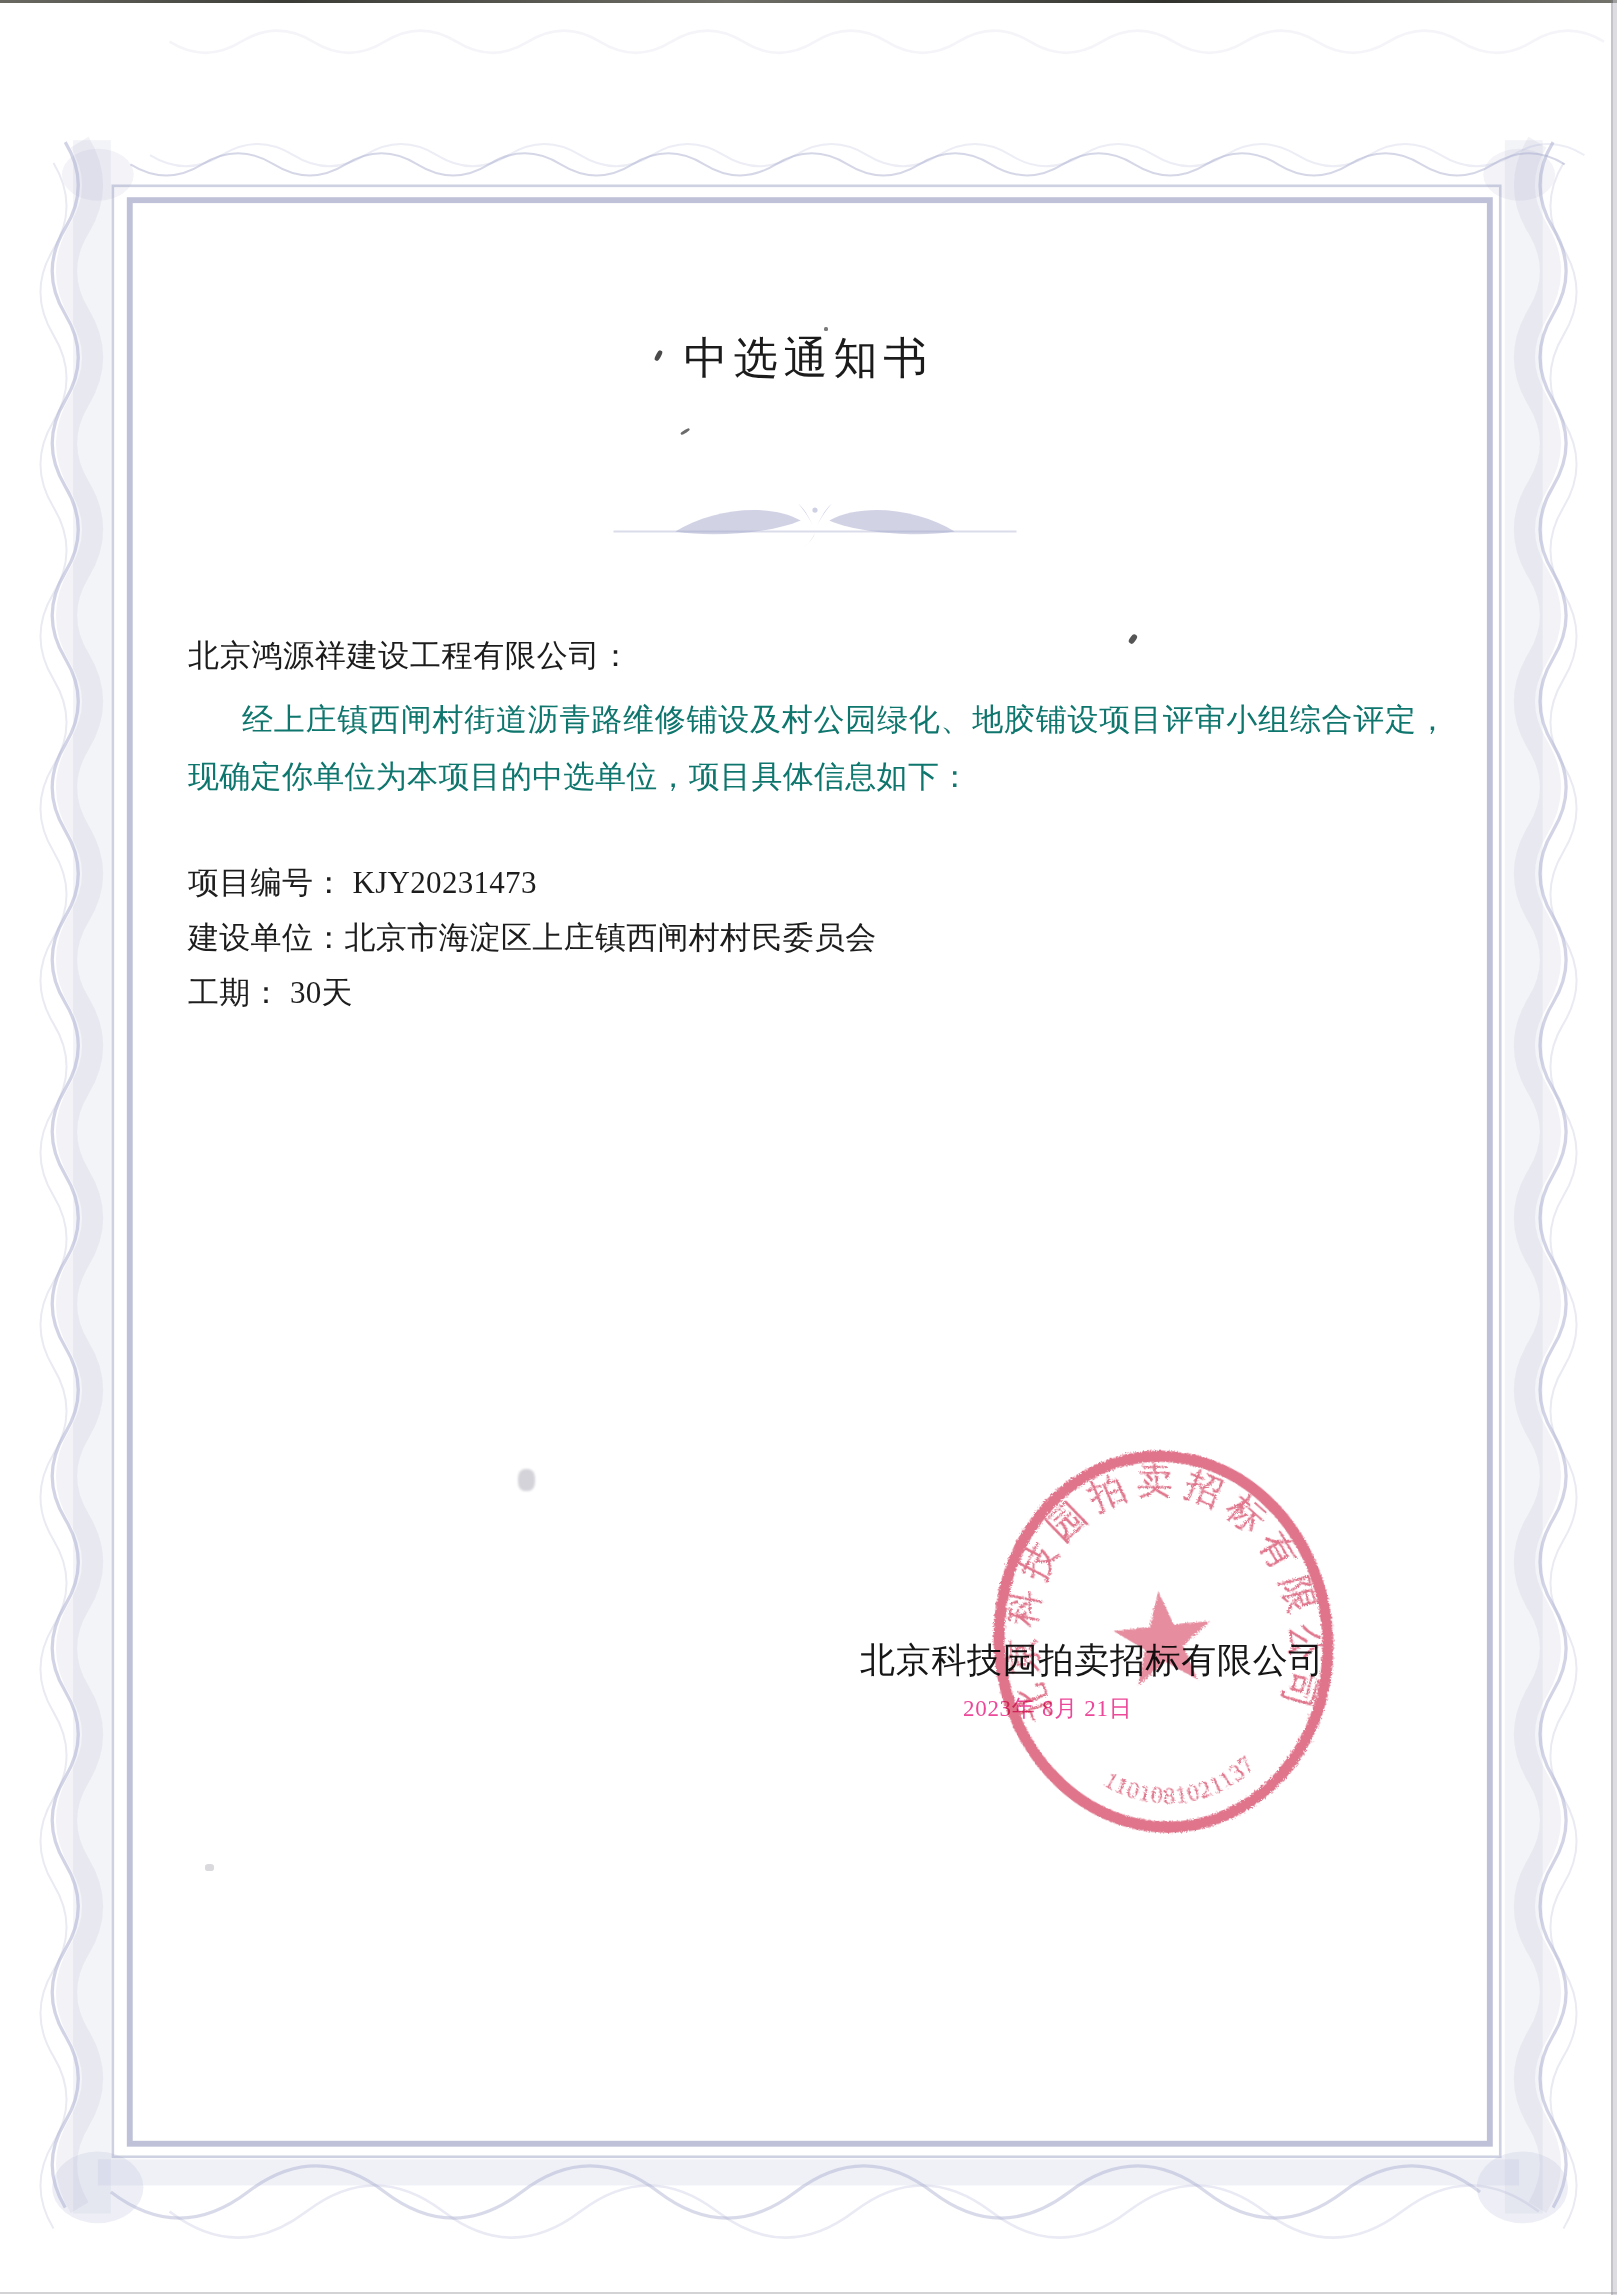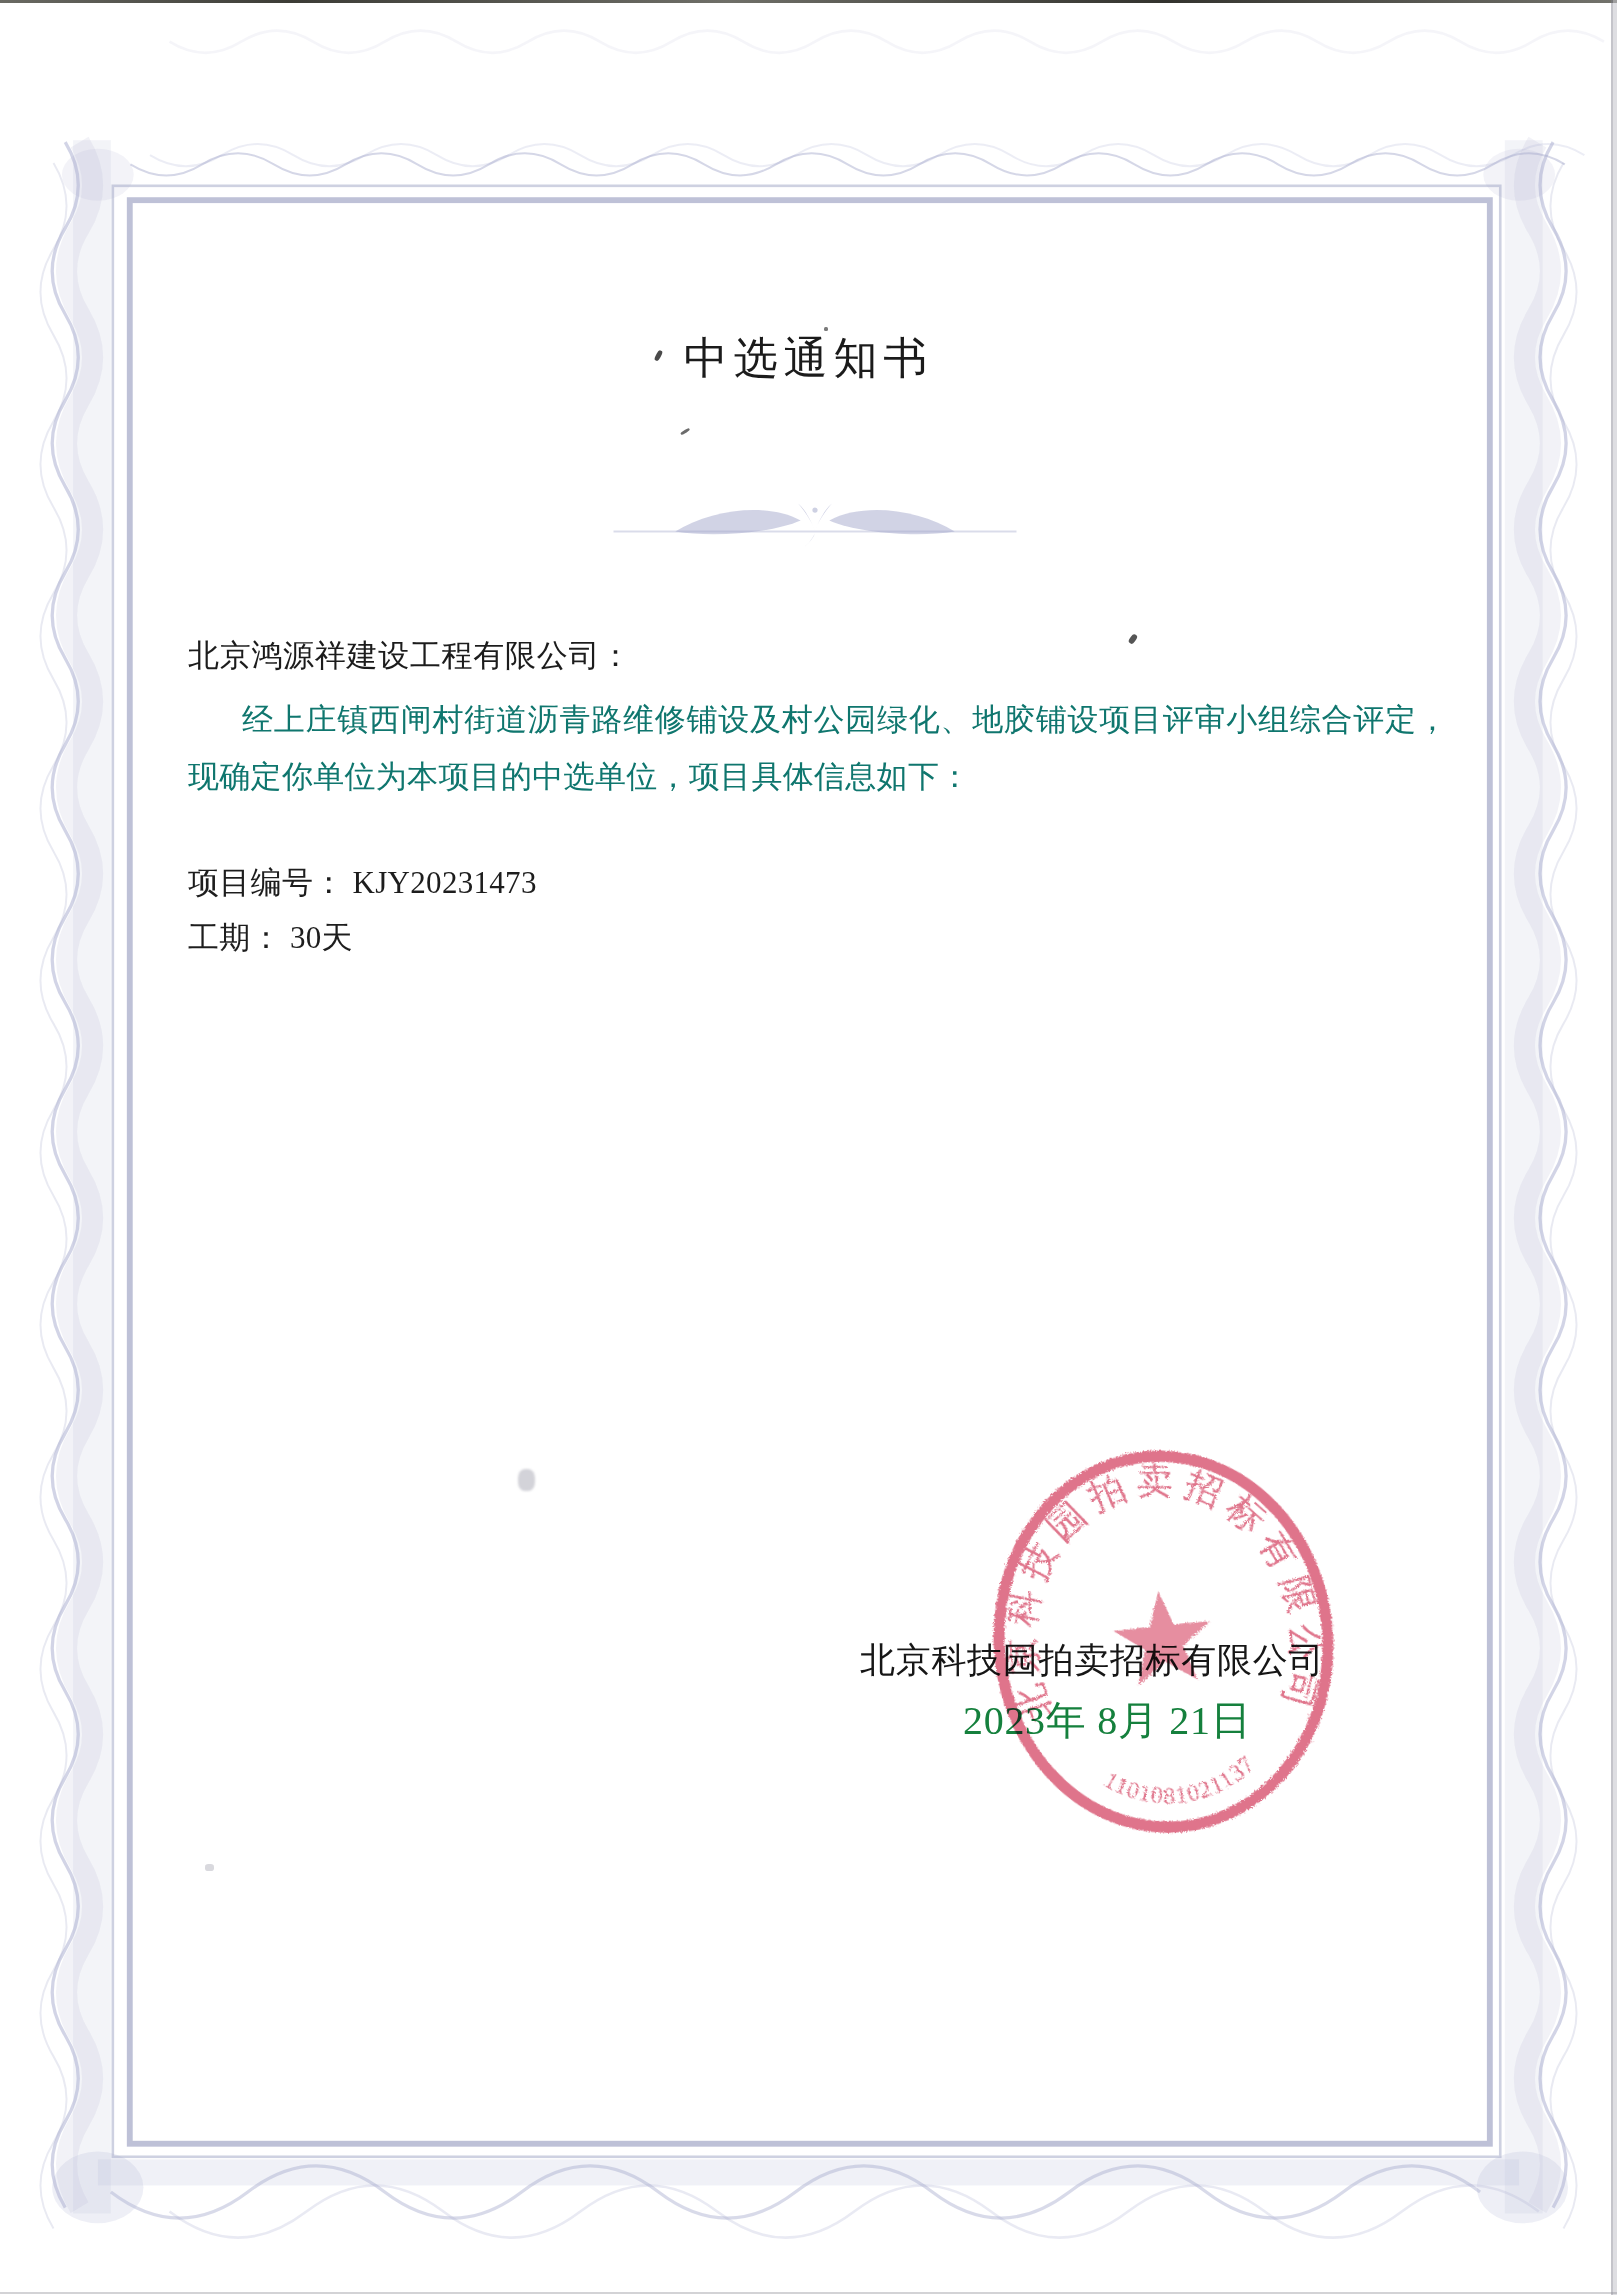--- a/index.html
+++ b/index.html
@@ -23,21 +23,21 @@
   }
   .details{
     position:absolute;left:188px;top:855px;width:1304px;
     font-size:31px;line-height:55px;letter-spacing:0.3px;color:#1d1d1d;
   }
   .details .line{white-space:nowrap;}
   .sig-company{
     position:absolute;left:860px;top:1637px;font-size:35px;letter-spacing:0.7px;white-space:nowrap;color:#161616;
   }
   .sig-date{
-    position:absolute;left:963px;top:1693px;font-size:40px;letter-spacing:0.7px;white-space:nowrap;color:#15803d;text-align:right;
+    position:absolute;left:963px;top:1693px;font-size:23px;letter-spacing:0.7px;white-space:nowrap;color:#ec4899;text-align:right;
   }
   .stamp{
     position:absolute;left:981px;top:1438px;width:365px;height:408px;
     mix-blend-mode:multiply;opacity:0.92;
   }
   .stamp text{font-family:"Liberation Serif","DejaVu Serif",serif;}
   
   .scan-top{position:absolute;left:0;top:0;width:1617px;height:3.3px;
     background:linear-gradient(to right,#6a6a63,#3c3c36 18%,#6f6f68 45%,#33332e 72%,#73736c);}
   .scan-right-line{position:absolute;left:1611px;top:0;width:2px;height:2295px;background:rgba(125,125,138,0.45);}
@@ -95,20 +95,21 @@
     <path d="M 310,50 C 304,60 300,66 294,70 C 302,64 307,57 310,50 Z" fill="rgba(158,163,200,0.45)"></path>
     <circle cx="310" cy="14" r="4" fill="rgba(158,163,200,0.5)"></circle>
   </svg>
 
   <div class="recipient">北京鸿源祥建设工程有限公司：</div>
 
   <div class="paragraph">经上庄镇西闸村街道沥青路维修铺设及村公园绿化、地胶铺设项目评审小组综合评定，现确定你单位为本项目的中选单位，项目具体信息如下：</div>
 
   <div class="details">
     <div class="line">项目编号： KJY20231473</div>
+    <div class="line">建设单位：北京市海淀区上庄镇西闸村村民委员会</div>
     <div class="line">工期： 30天</div>
   </div>
 
   <div class="sig-company">北京科技园拍卖招标有限公司</div>
   <div class="sig-date">2023年 8月 21日</div>
 
   <svg class="stamp" viewBox="0 0 560 625" xmlns="http://www.w3.org/2000/svg">
     <defs>
       <filter id="rough" x="-10%" y="-10%" width="120%" height="120%">
         <feTurbulence type="fractalNoise" baseFrequency="0.9" numOctaves="2" result="n"></feTurbulence>

